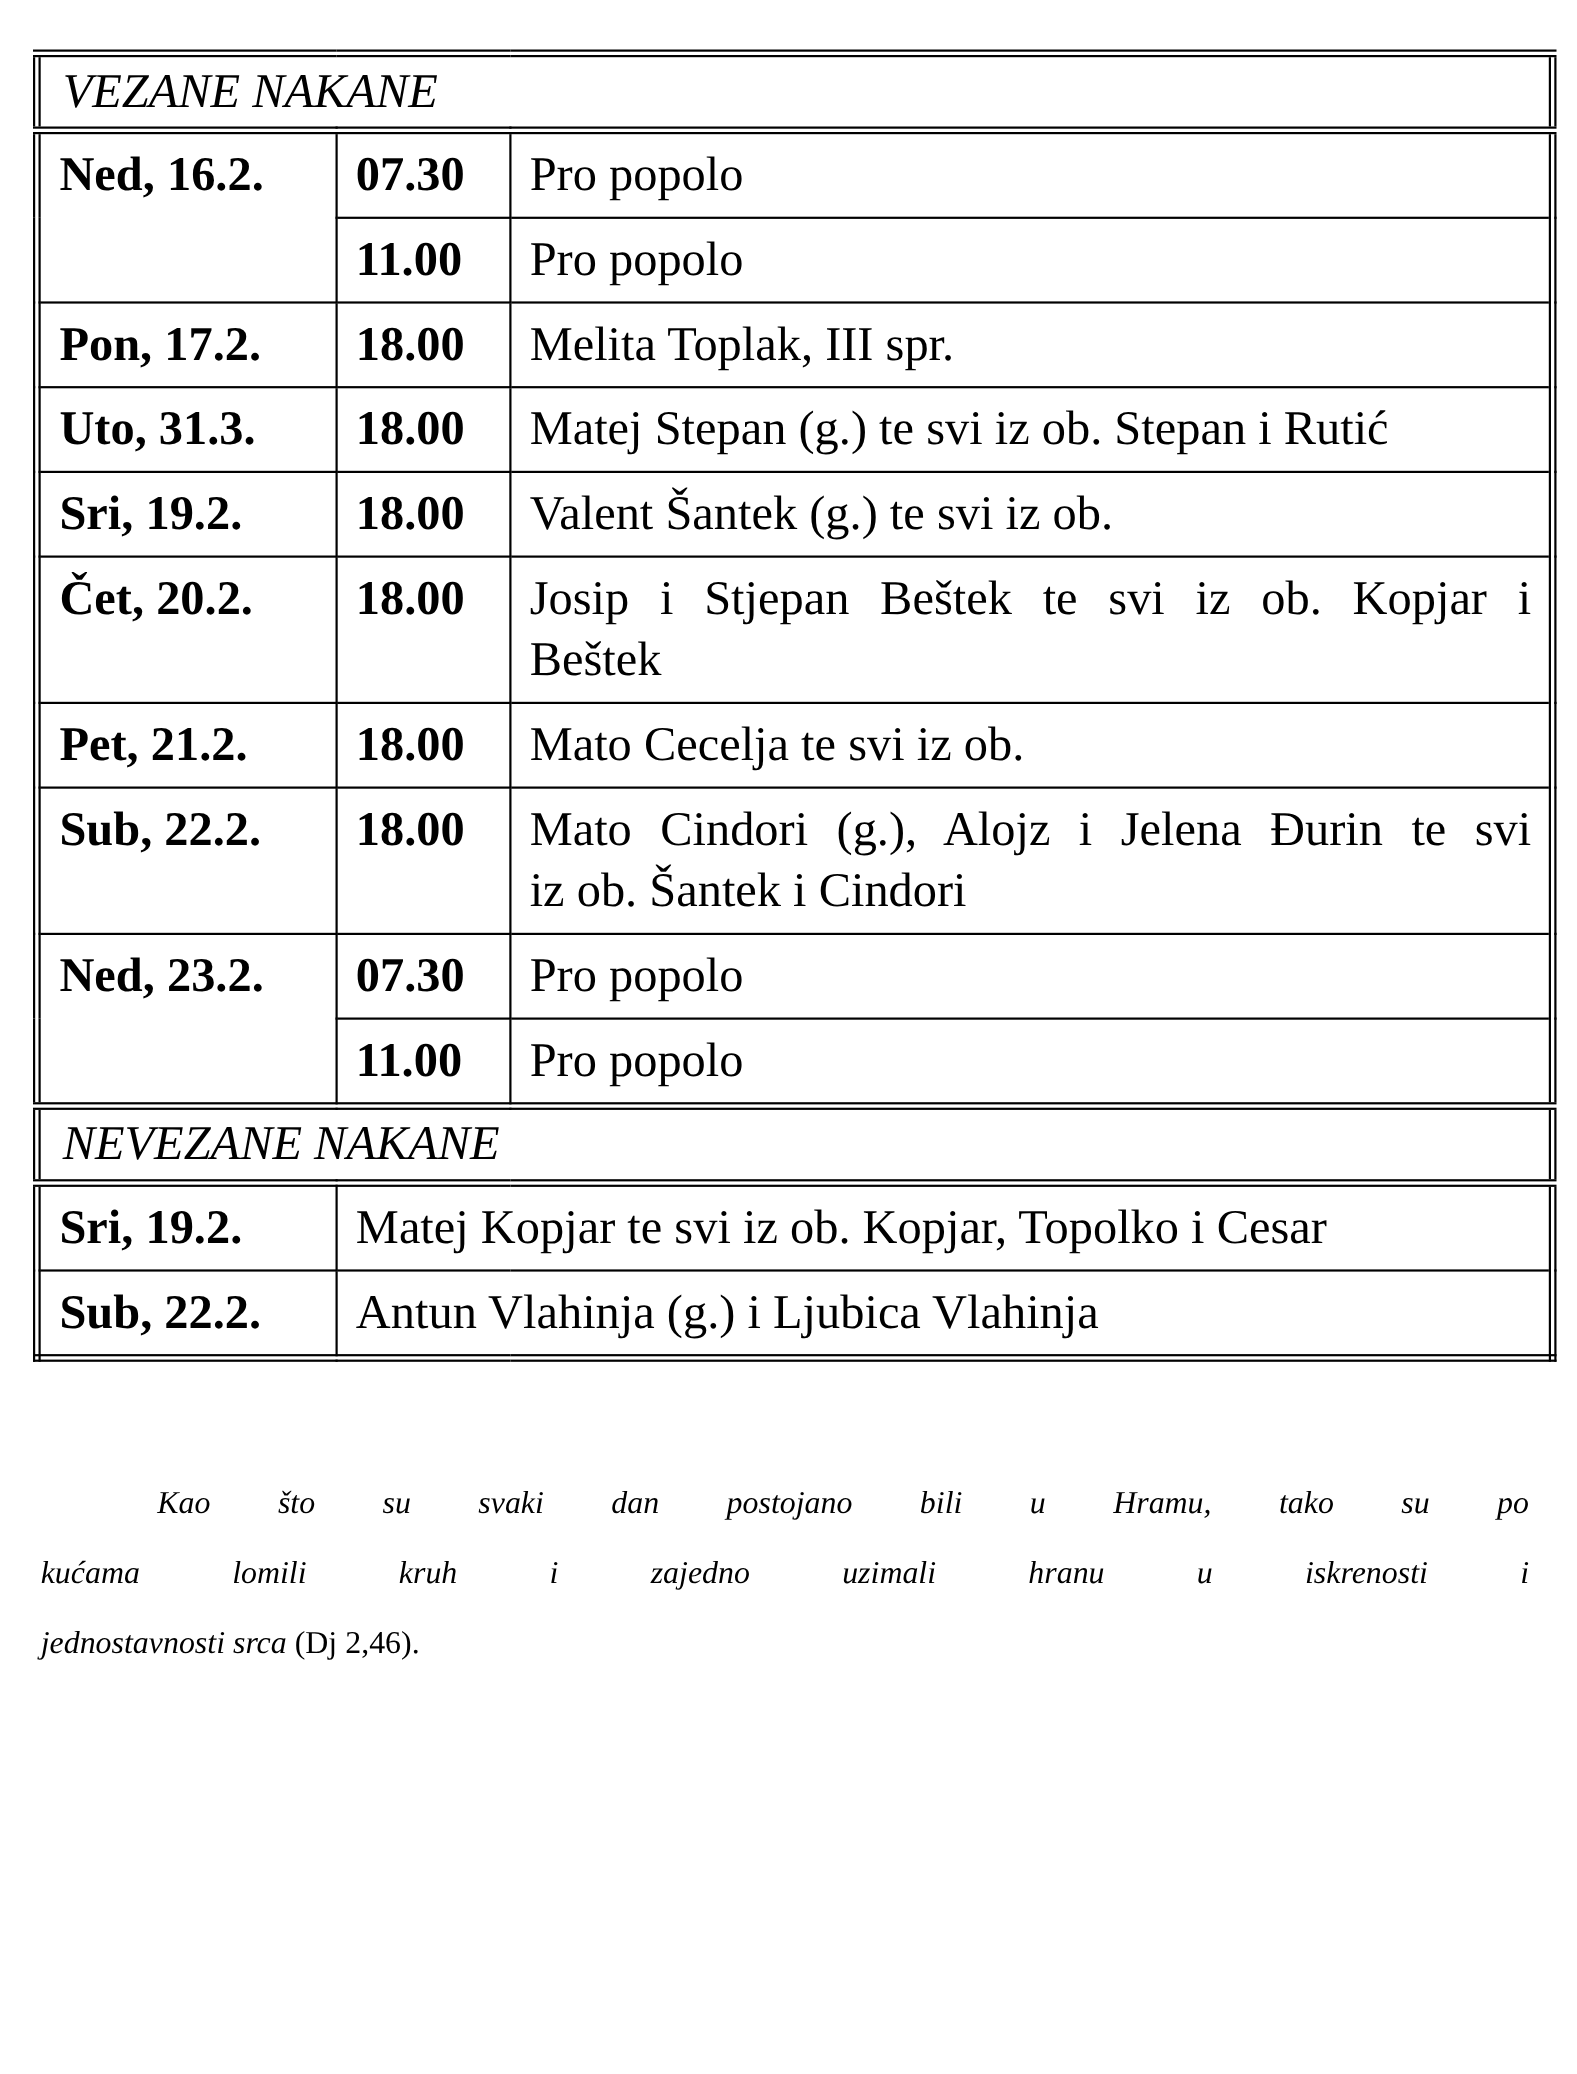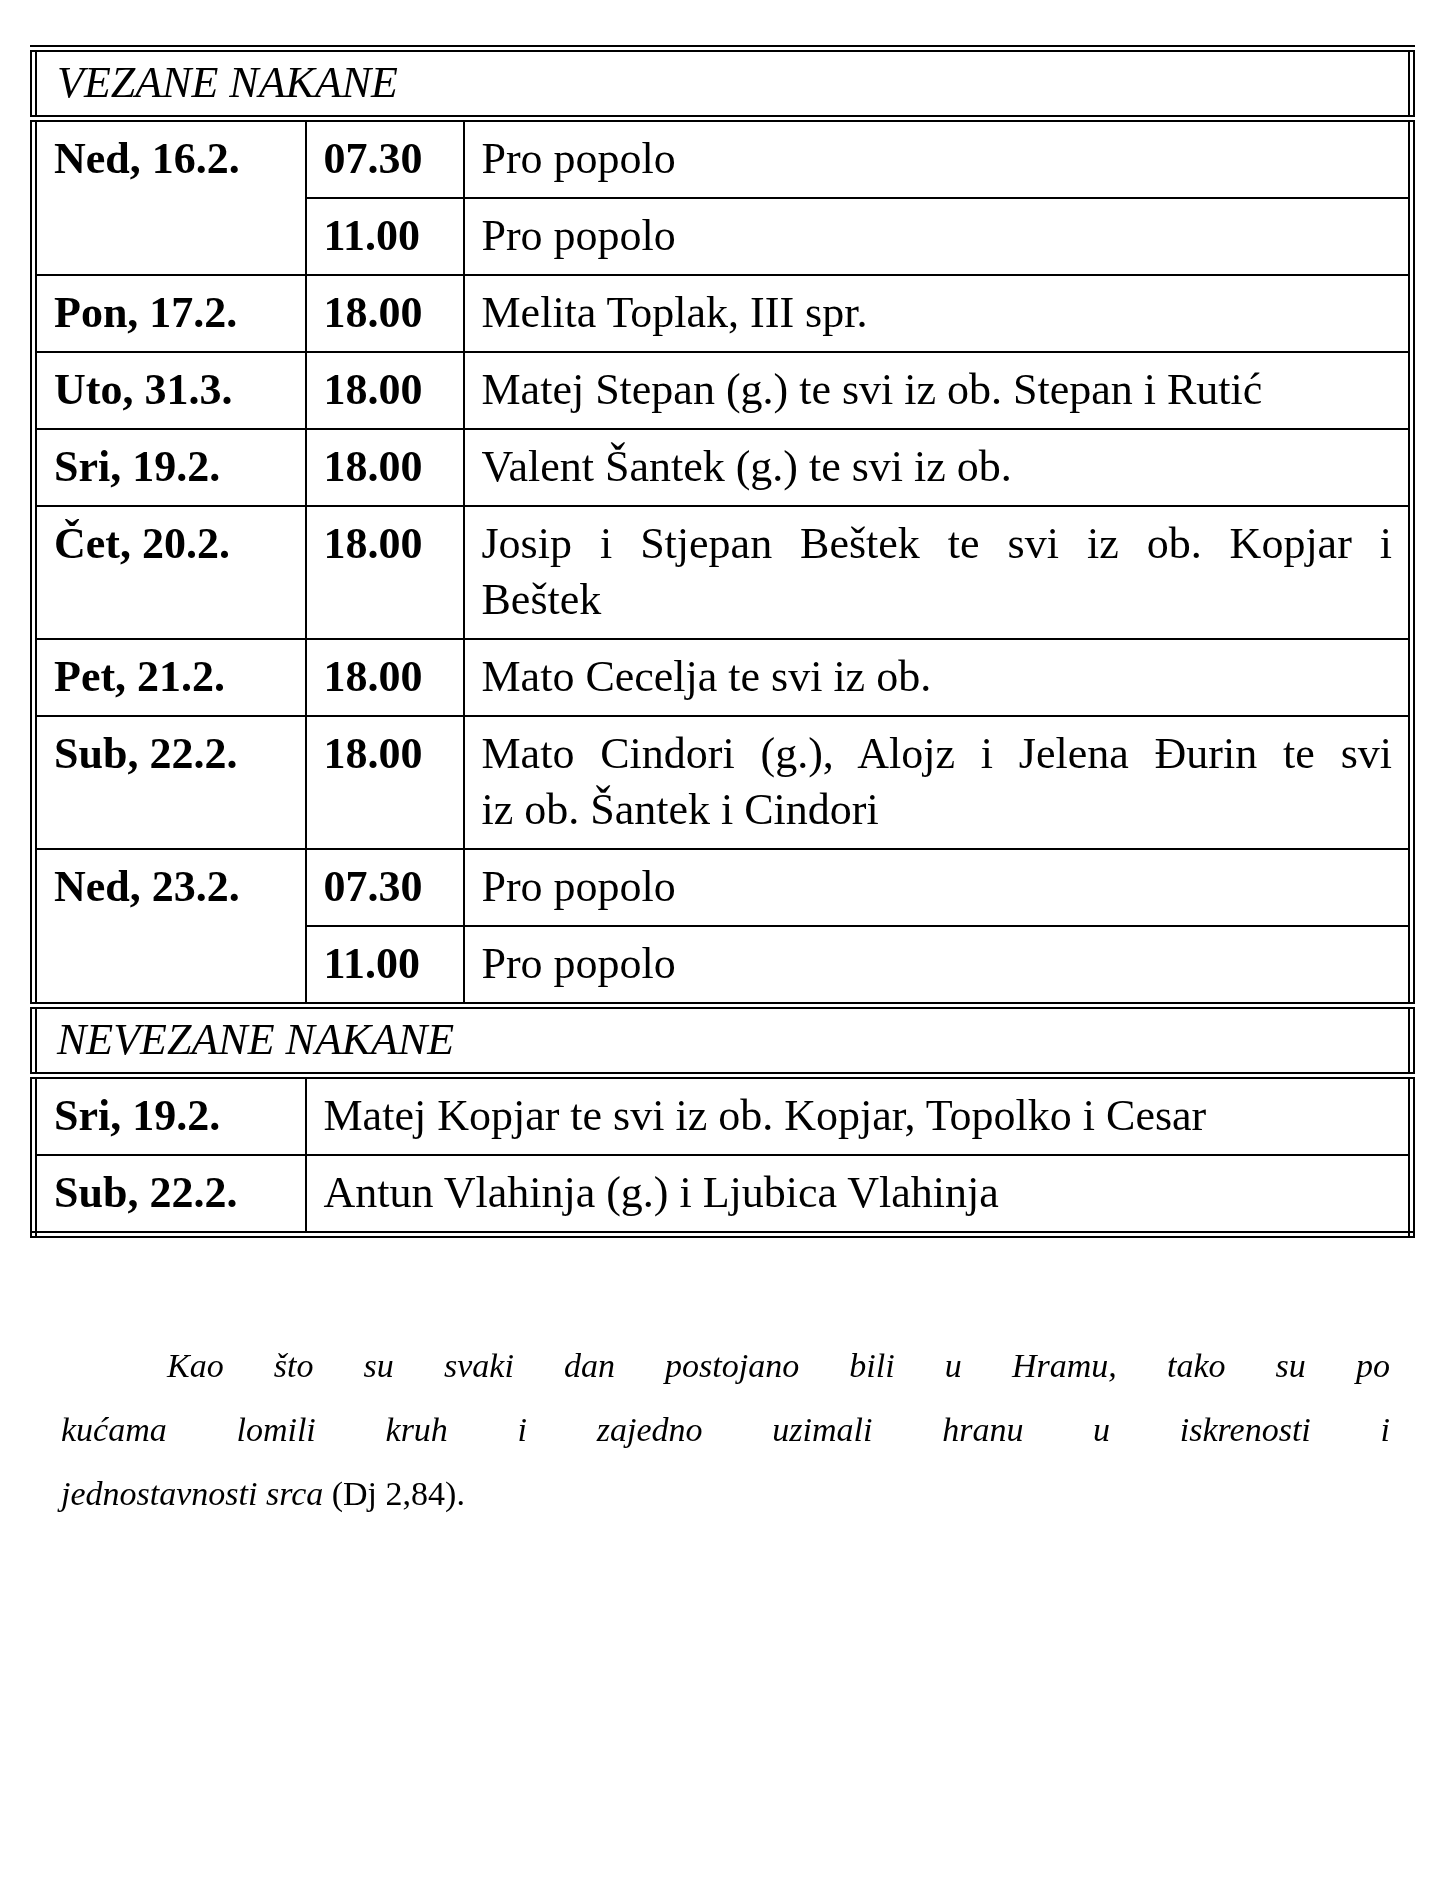--- a/index.html
+++ b/index.html
@@ -49,23 +49,23 @@
   td.day-cell, td.time-cell { font-weight: bold; white-space: nowrap; }
 
   td.intent-cell .jline {
     text-align: justify;
     text-align-last: justify;
   }
   td.intent-cell .lastline { text-align: left; }
 
   
   .para {
-    margin-left: 61px;
+    margin-left: 37px;
     margin-right: 44px;
-    font-size: 34px;
+    font-size: 29px;
     line-height: 64px;
   }
   .para .jline { text-align: justify; text-align-last: justify; }
   .para .lastline { text-align: left; }
 
   .quote-para { font-style: italic; margin-top: 96px; }
   .quote-para .firstline { padding-left: 106px; }
   .quote-para .roman { font-style: normal; }
 
   .blessing-para { font-weight: bold; margin-top: 26px; }
@@ -159,17 +159,17 @@
       <tr class="row-single">
         <td class="day-cell">Sub, 22.2.</td>
         <td class="intent-cell" colspan="2">Antun Vlahinja (g.) i Ljubica Vlahinja</td>
       </tr>
     </tbody>
   </table>
 
   <div class="para quote-para">
     <div class="jline firstline">Kao što su svaki dan postojano bili u Hramu, tako su po</div>
     <div class="jline">kućama lomili kruh i zajedno uzimali hranu u iskrenosti i</div>
-    <div class="lastline"><span>jednostavnosti srca</span><span class="roman"> (Dj 2,84).</span></div>
+    <div class="lastline"><span>jednostavnosti srca</span><span class="roman"> (Dj 2,46).</span></div>
   </div>
 
 
 </div>
 
 </body></html>

